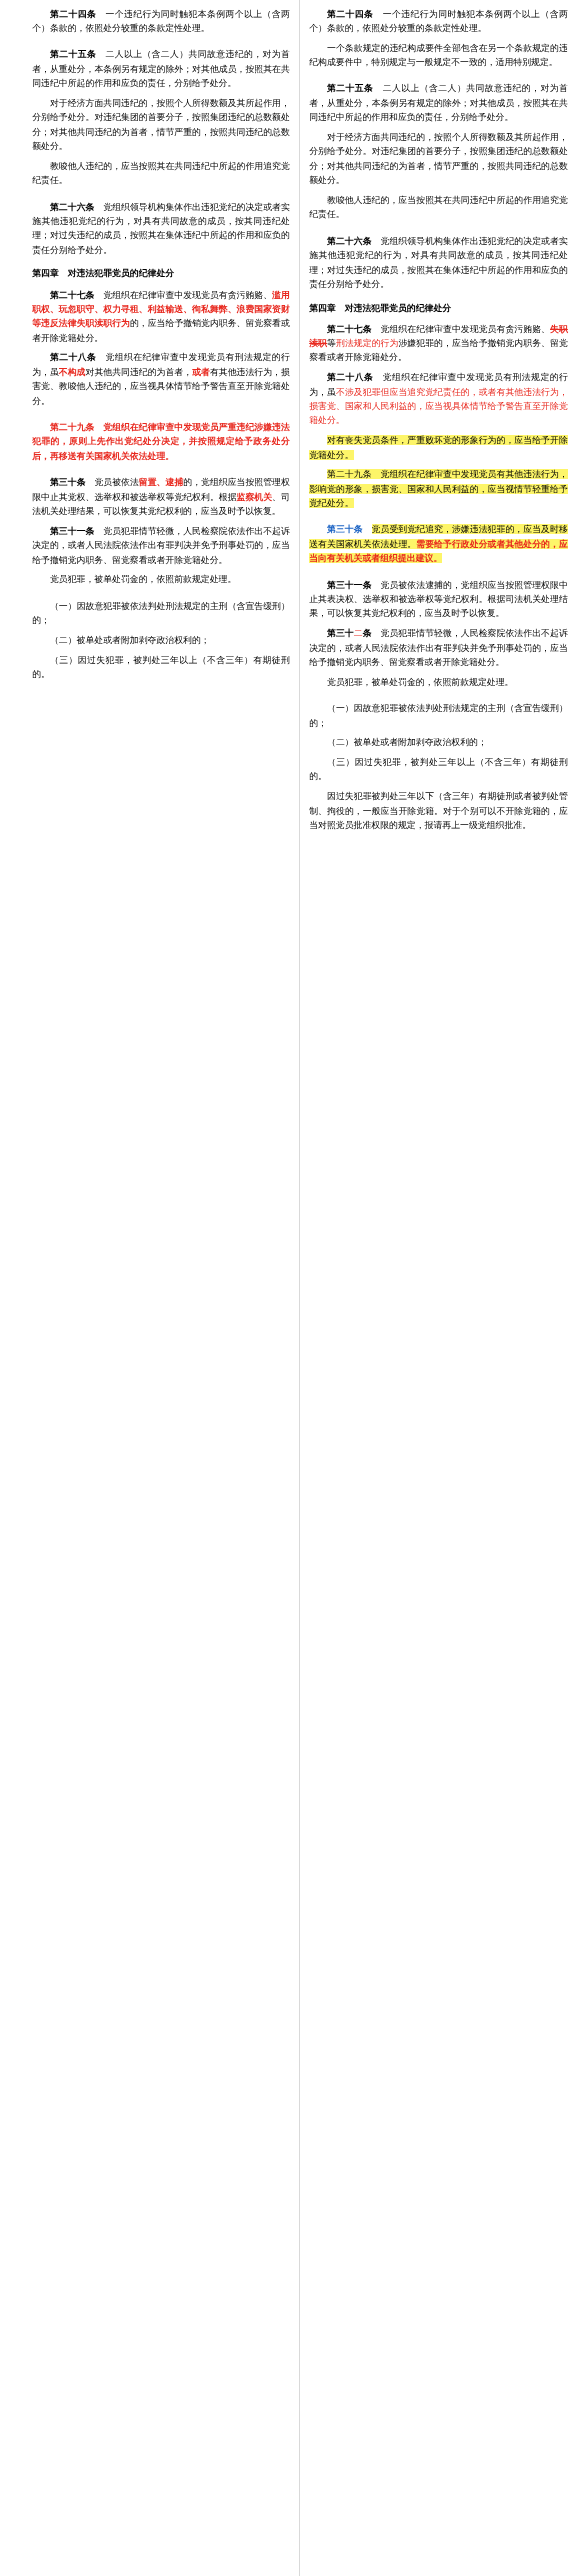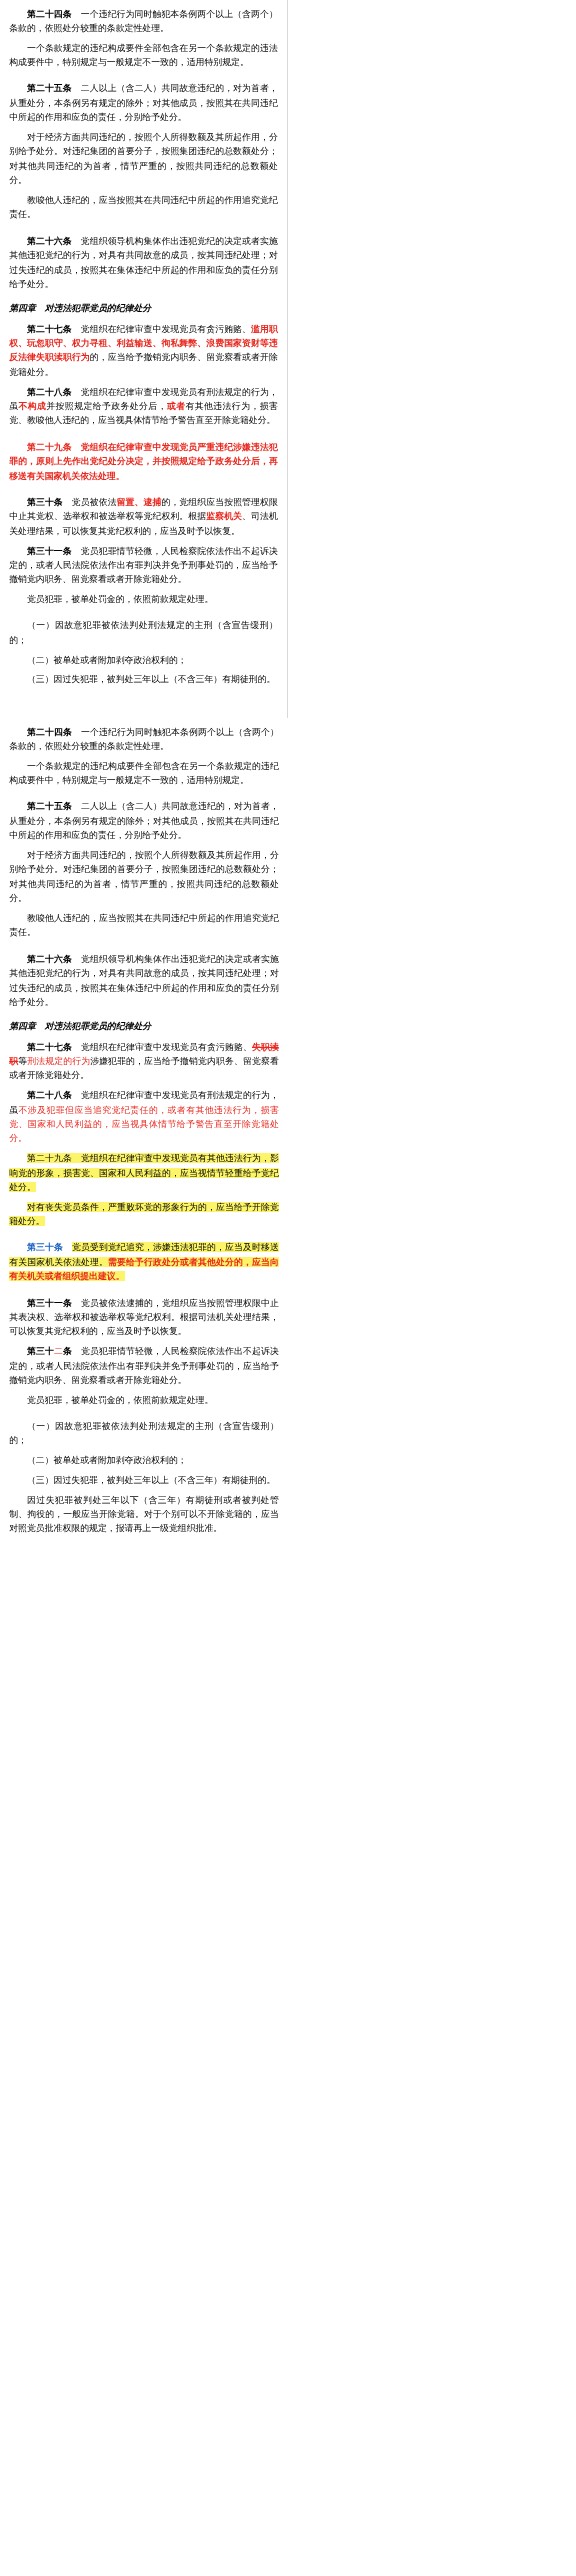--- a/index.html
+++ b/index.html
@@ -7,43 +7,43 @@
     margin: 0;
     padding: 0;
     background: #ffffff;
     font-family: "Liberation Sans", sans-serif;
   }
   .page {
     width: 577px;
     min-height: 2576px;
     position: relative;
     display: flex;
-    flex-direction: column;
+    flex-direction: row;
     align-items: stretch;
+    padding-left: 23px;
   }
   .col {
     width: 288px;
     padding: 6.6px 9.2px 26px 9.2px;
     font-size: 8.9px;
     line-height: 1.62;
     color: #000000;
   }
   .col-left { border-right: 0.7px solid #d9d9d9; }
   p {
     margin: 0 0 5.3px 0;
     text-indent: 2em;
     text-align: justify;
     word-break: break-all;
   }
   .chapter {
     font-weight: bold;
     text-indent: 0;
     margin: 9.2px 0 6.6px 0;
     color: #000;
-    font-style: italic;
   }
   .art { font-weight: bold; }
   .red { color: #e8281e; font-weight: bold; }
   .blue { color: #1b63c4; font-weight: bold; }
   .hl-red { color: #e8281e; font-weight: normal; }
   .hl-yellow {
     background: #fdf569;
     color: #e8281e;
     font-weight: bold;
   }
@@ -57,30 +57,29 @@
     text-decoration: line-through;
   }
   .spacer { height: 6.6px; }
 </style>
 </head>
 <body>
 
 <div class="page">
   <div class="col col-left" id="col-left">
       <p><span class="art">第二十四条</span><span>　一个违纪行为同时触犯本条例两个以上（含两个）条款的，依照处分较重的条款定性处理。</span></p>
-      <p><span>一个条款规定的违纪构成要件全部包含在另一个条款规定的违法构成要件中，特别规定与一般规定不一致的，适用特别规定。</span></p>
       <div class="spacer"></div>
       <p><span class="art">第二十五条</span><span>　二人以上（含二人）共同故意违纪的，对为首者，从重处分，本条例另有规定的除外；对其他成员，按照其在共同违纪中所起的作用和应负的责任，分别给予处分。</span></p>
       <p><span>对于经济方面共同违纪的，按照个人所得数额及其所起作用，分别给予处分。对违纪集团的首要分子，按照集团违纪的总数额处分；对其他共同违纪的为首者，情节严重的，按照共同违纪的总数额处分。</span></p>
       <p><span>教唆他人违纪的，应当按照其在共同违纪中所起的作用追究党纪责任。</span></p>
       <div class="spacer"></div>
       <p><span class="art">第二十六条</span><span>　党组织领导机构集体作出违犯党纪的决定或者实施其他违犯党纪的行为，对具有共同故意的成员，按其同违纪处理；对过失违纪的成员，按照其在集体违纪中所起的作用和应负的责任分别给予处分。</span></p>
       <p class="chapter"><span>第四章　对违法犯罪党员的纪律处分</span></p>
       <p><span class="art">第二十七条</span><span>　党组织在纪律审查中发现党员有贪污贿赂、</span><span class="red">滥用职权、玩忽职守、权力寻租、利益输送、徇私舞弊、浪费国家资财等</span><span class="red">违反法律</span><span class="red">失职渎职</span><span class="red">行为</span><span>的，应当给予撤销党内职务、留党察看或者开除党籍处分。</span></p>
-      <p><span class="art">第二十八条</span><span>　党组织在纪律审查中发现党员有刑法规定的行为，虽</span><span class="red">不构成</span><span>并按照规定给予政务处分后，</span><span class="red">或者</span><span>有其他违法行为，损害党、教唆他人违纪的，应当视具体情节给予警告直至开除党籍处分。</span></p>
+      <p><span class="art">第二十八条</span><span>　党组织在纪律审查中发现党员有刑法规定的行为，虽</span><span class="red">不构成</span><span>对其他共同违纪的为首者，</span><span class="red">或者</span><span>有其他违法行为，损害党、教唆他人违纪的，应当视具体情节给予警告直至开除党籍处分。</span></p>
       <div class="spacer"></div>
       <p><span class="red">第二十九条</span><span>　</span><span class="red">党组织在纪律审查中发现党员严重违纪涉嫌违法犯罪的，原则上先作出党纪处分决定，并按照规定给予政务处分后，再移送有关国家机关依法处理。</span></p>
       <div class="spacer"></div>
       <p><span class="art">第三十条</span><span>　党员被依法</span><span class="red">留置、逮捕</span><span>的，党组织应当按照管理权限中止其党权、选举权和被选举权等党纪权利。根据</span><span class="red">监察机关</span><span>、司法机关处理结果，可以恢复其党纪权利的，应当及时予以恢复。</span></p>
       <p><span class="art">第三十一条</span><span>　党员犯罪情节轻微，人民检察院依法作出不起诉决定的，或者人民法院依法作出有罪判决并免予刑事处罚的，应当给予撤销党内职务、留党察看或者开除党籍处分。</span></p>
       <p><span>党员犯罪，被单处罚金的，依照前款规定处理。</span></p>
       <div class="spacer"></div>
       <p><span>（一）因故意犯罪被依法判处刑法规定的主刑（含宣告缓刑）的；</span></p>
       <p><span>（二）被单处或者附加剥夺政治权利的；</span></p>
       <p><span>（三）因过失犯罪，被判处三年以上（不含三年）有期徒刑的。</span></p>
@@ -90,22 +89,22 @@
       <p><span>一个条款规定的违纪构成要件全部包含在另一个条款规定的违纪构成要件中，特别规定与一般规定不一致的，适用特别规定。</span></p>
       <div class="spacer"></div>
       <p><span class="art">第二十五条</span><span>　二人以上（含二人）共同故意违纪的，对为首者，从重处分，本条例另有规定的除外；对其他成员，按照其在共同违纪中所起的作用和应负的责任，分别给予处分。</span></p>
       <p><span>对于经济方面共同违纪的，按照个人所得数额及其所起作用，分别给予处分。对违纪集团的首要分子，按照集团违纪的总数额处分；对其他共同违纪的为首者，情节严重的，按照共同违纪的总数额处分。</span></p>
       <p><span>教唆他人违纪的，应当按照其在共同违纪中所起的作用追究党纪责任。</span></p>
       <div class="spacer"></div>
       <p><span class="art">第二十六条</span><span>　党组织领导机构集体作出违犯党纪的决定或者实施其他违犯党纪的行为，对具有共同故意的成员，按其同违纪处理；对过失违纪的成员，按照其在集体违纪中所起的作用和应负的责任分别给予处分。</span></p>
       <p class="chapter"><span>第四章　对违法犯罪党员的纪律处分</span></p>
       <p><span class="art">第二十七条</span><span>　党组织在纪律审查中发现党员有贪污贿赂、</span><span class="strike-red">失职渎职</span><span>等</span><span class="hl-red">刑法规定的行为</span><span>涉嫌犯罪的，应当给予撤销党内职务、留党察看或者开除党籍处分。</span></p>
       <p><span class="art">第二十八条</span><span>　党组织在纪律审查中发现党员有刑法规定的行为，虽</span><span class="hl-red">不涉及犯罪但应当追究党纪责任的，或者有其他违法行为，损害党、国家和人民利益的，应当视具体情节给予警告直至开除党籍处分。</span></p>
+      <p><span class="hl-yellow-blk">对有丧失党员条件，严重败坏党的形象行为的，应当给予开除党籍处分。</span></p>
       <p><span class="hl-yellow-blk">第二十九条</span><span class="hl-yellow-blk">　党组织在纪律审查中发现党员有其他违法行为，影响党的形象，损害党、国家和人民利益的，应当视情节轻重给予党纪处分。</span></p>
-      <p><span class="hl-yellow-blk">对有丧失党员条件，严重败坏党的形象行为的，应当给予开除党籍处分。</span></p>
       <div class="spacer"></div>
       <p><span class="blue">第三十条</span><span>　</span><span class="hl-yellow-blk">党员受到党纪追究，涉嫌违法犯罪的，应当及时移送有关国家机关依法处理。</span><span class="hl-yellow">需要给予行政处分或者其他处分的，应当向有关机关或者组织提出建议。</span></p>
       <div class="spacer"></div>
       <p><span class="art">第三十一条</span><span>　党员被依法逮捕的，党组织应当按照管理权限中止其表决权、选举权和被选举权等党纪权利。根据司法机关处理结果，可以恢复其党纪权利的，应当及时予以恢复。</span></p>
       <p><span class="art">第三十</span><span class="hl-red">二</span><span class="art">条</span><span>　党员犯罪情节轻微，人民检察院依法作出不起诉决定的，或者人民法院依法作出有罪判决并免予刑事处罚的，应当给予撤销党内职务、留党察看或者开除党籍处分。</span></p>
       <p><span>党员犯罪，被单处罚金的，依照前款规定处理。</span></p>
       <div class="spacer"></div>
       <p><span>（一）因故意犯罪被依法判处刑法规定的主刑（含宣告缓刑）的；</span></p>
       <p><span>（二）被单处或者附加剥夺政治权利的；</span></p>
       <p><span>（三）因过失犯罪，被判处三年以上（不含三年）有期徒刑的。</span></p>

